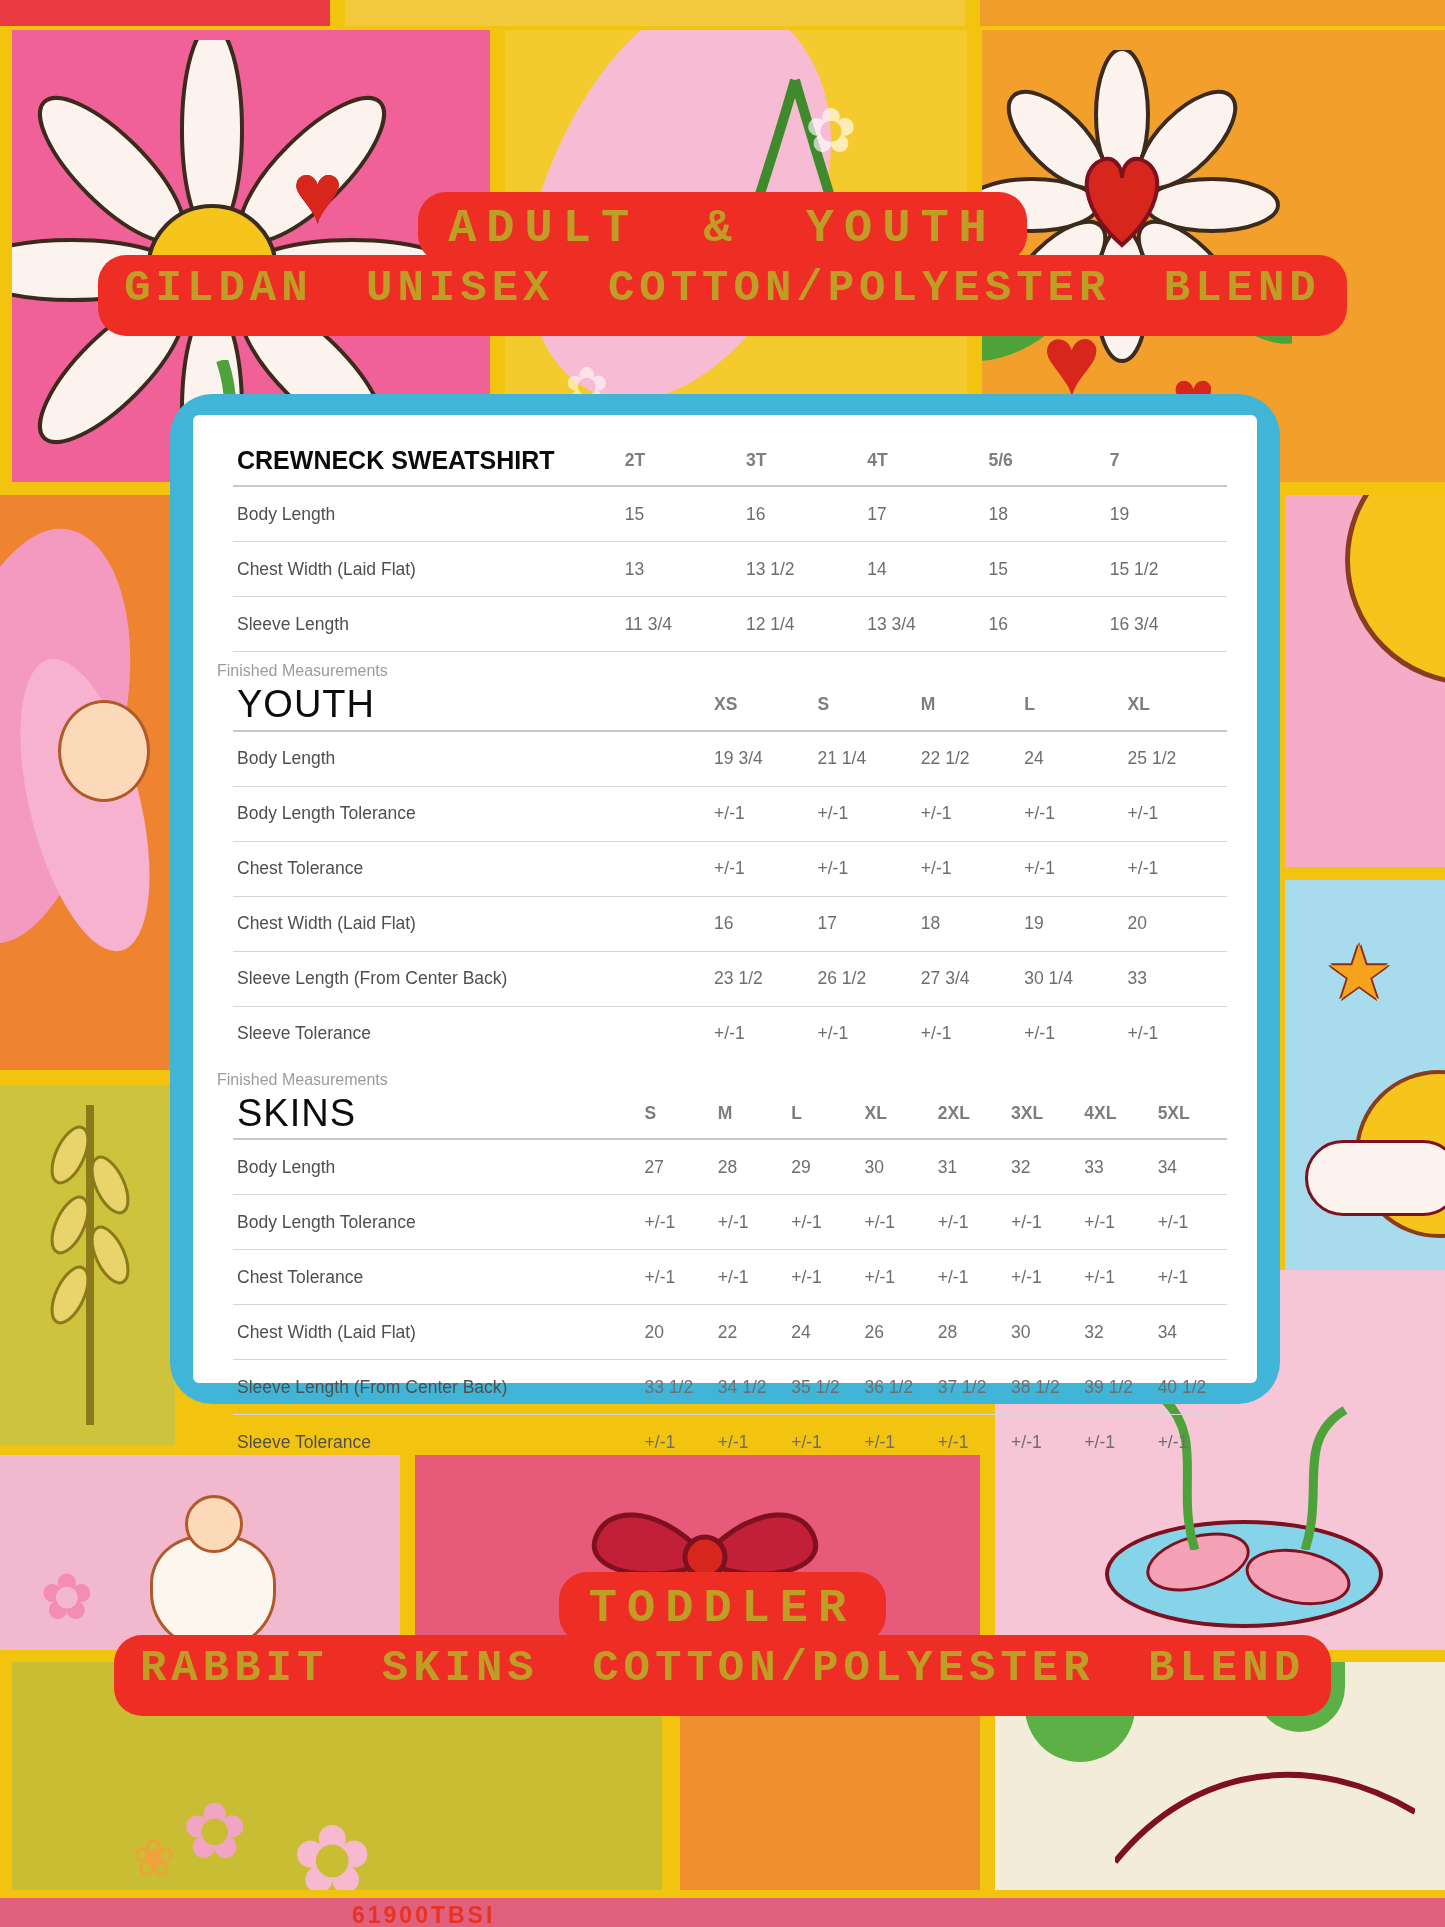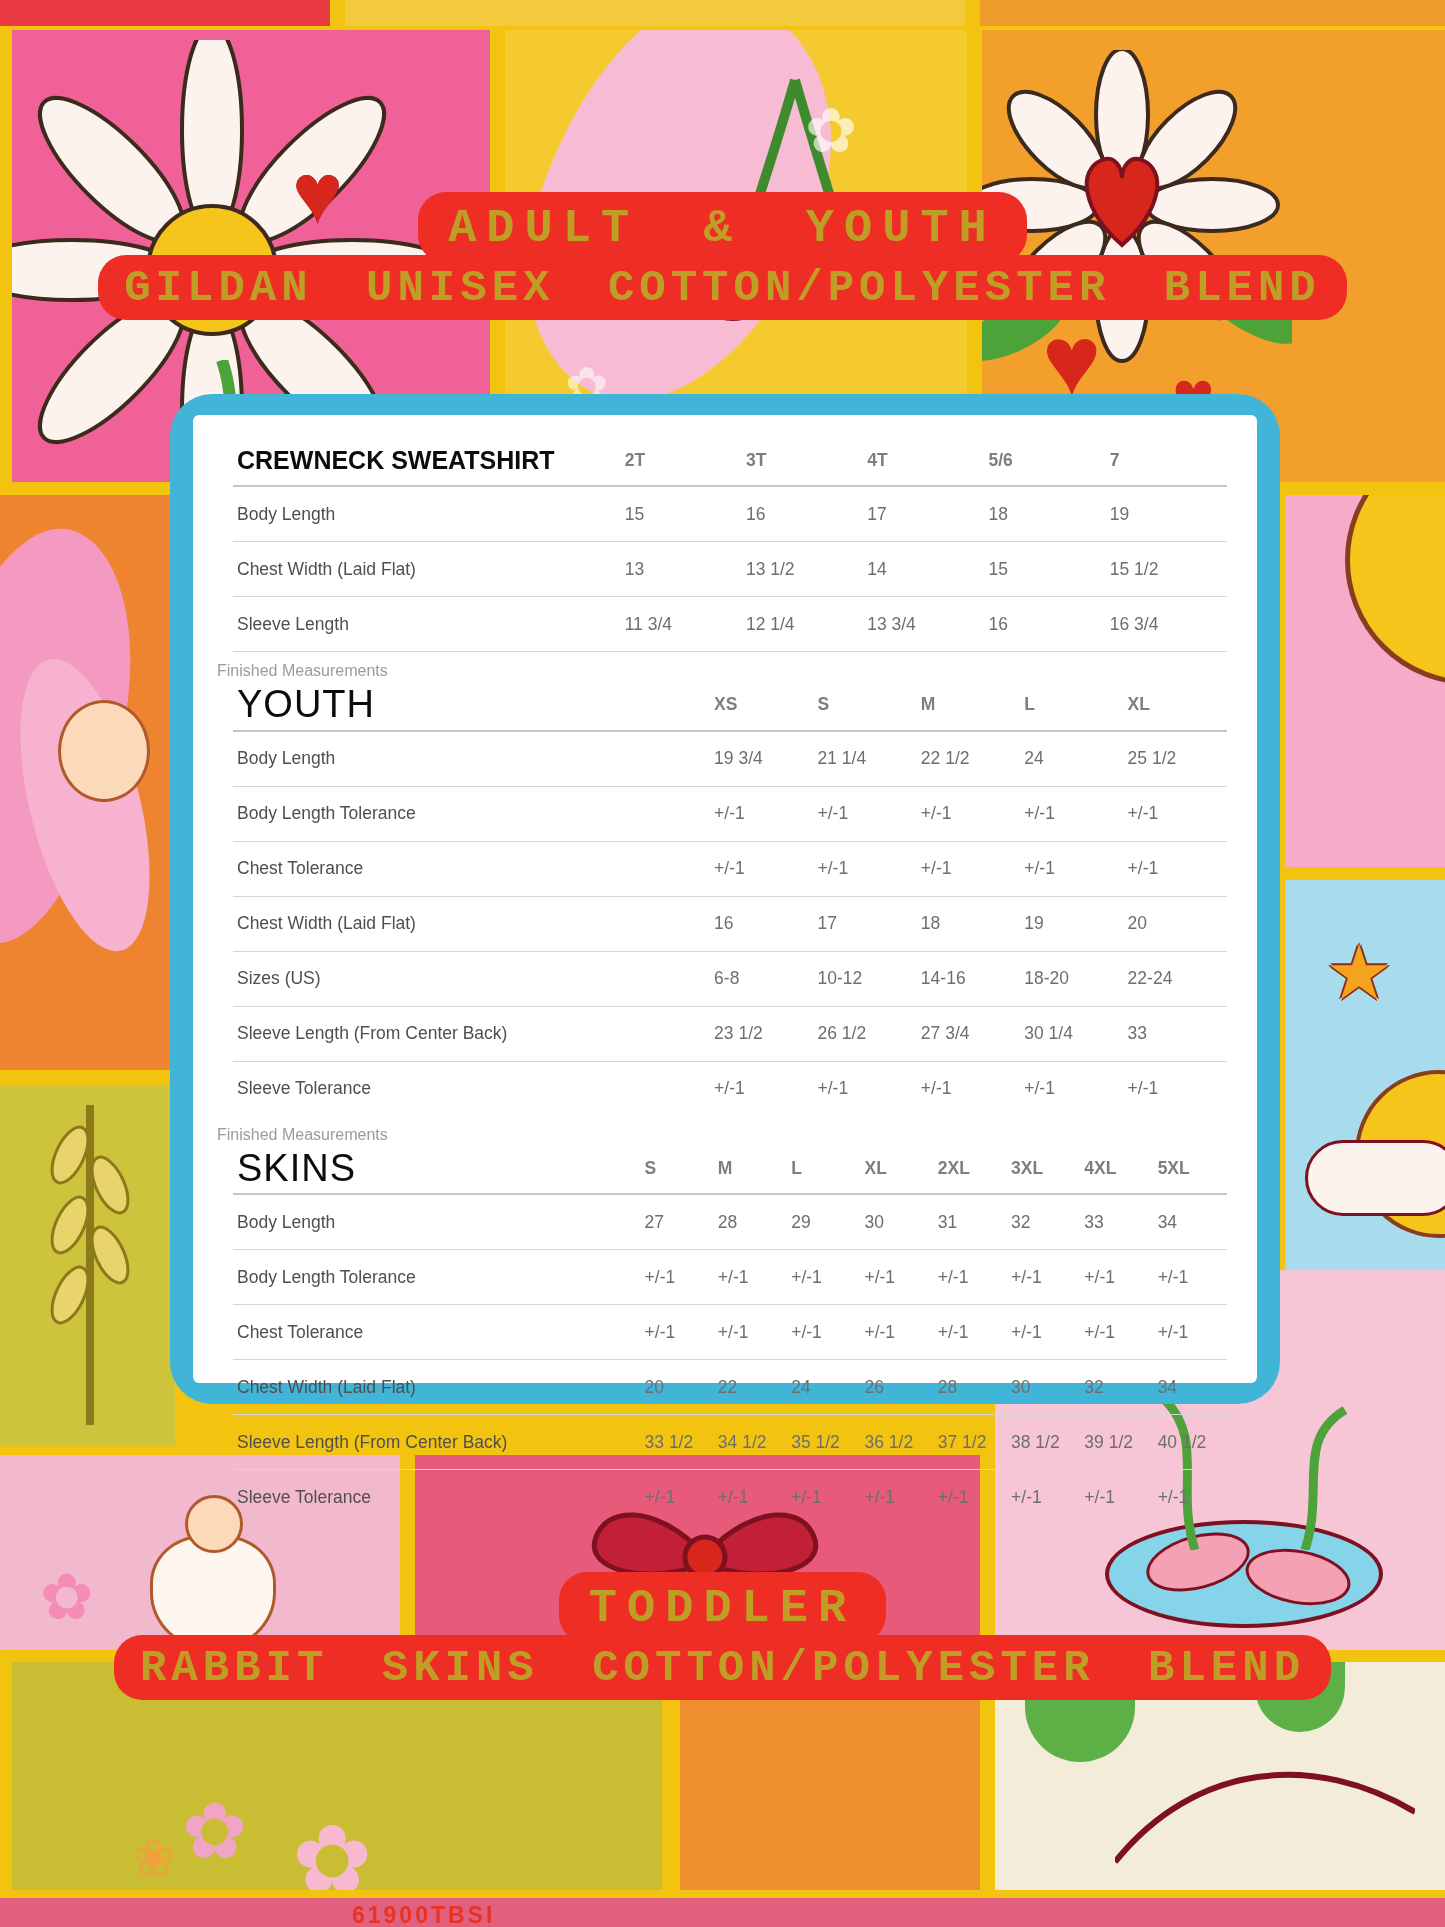--- a/index.html
+++ b/index.html
@@ -25,21 +25,21 @@
   .banner{position:absolute;left:0;right:0;z-index:6;display:flex;flex-direction:column;align-items:center;}
   .banner-line{
     display:inline-block;background:var(--banner-red);color:var(--title-gold);
     font-weight:bold;text-transform:uppercase;
     border-radius:28px;line-height:1.05;
     font-family:Liberation Mono, monospace;
   }
   .banner-top{top:192px;}
   .banner-bottom{top:1572px;}
   .banner-line.l1{font-size:47px;letter-spacing:10px;word-spacing:26px;padding:12px 30px 10px;}
-  .banner-line.l2{font-size:44px;letter-spacing:5px;word-spacing:22px;padding:10px 26px 8px;margin-top:-8px;}
+  .banner-line.l2{font-size:44px;letter-spacing:5px;word-spacing:22px;padding:10px 26px 24px;margin-top:-8px;}
 
   
   .card{
     position:absolute;left:170px;top:394px;width:1110px;height:1010px;
     background:var(--card-border);border-radius:42px;z-index:5;
     box-sizing:border-box;padding:21px 23px;
   }
   .card-inner{
     background:#ffffff;width:100%;height:100%;box-sizing:border-box;
     border-radius:6px;padding:20px 30px 10px 40px;
@@ -317,28 +317,20 @@
               </tr>
               <tr>
                 <td class="row-label">Chest Width (Laid Flat)</td>
                 <td>16</td>
                 <td>17</td>
                 <td>18</td>
                 <td>19</td>
                 <td>20</td>
               </tr>
               <tr>
-                <td class="row-label">Sizes (US)</td>
-                <td>6-8</td>
-                <td>10-12</td>
-                <td>14-16</td>
-                <td>18-20</td>
-                <td>22-24</td>
-              </tr>
-              <tr>
                 <td class="row-label">Sleeve Length (From Center Back)</td>
                 <td>23 1/2</td>
                 <td>26 1/2</td>
                 <td>27 3/4</td>
                 <td>30 1/4</td>
                 <td>33</td>
               </tr>
               <tr>
                 <td class="row-label">Sleeve Tolerance</td>
                 <td>+/-1</td>

